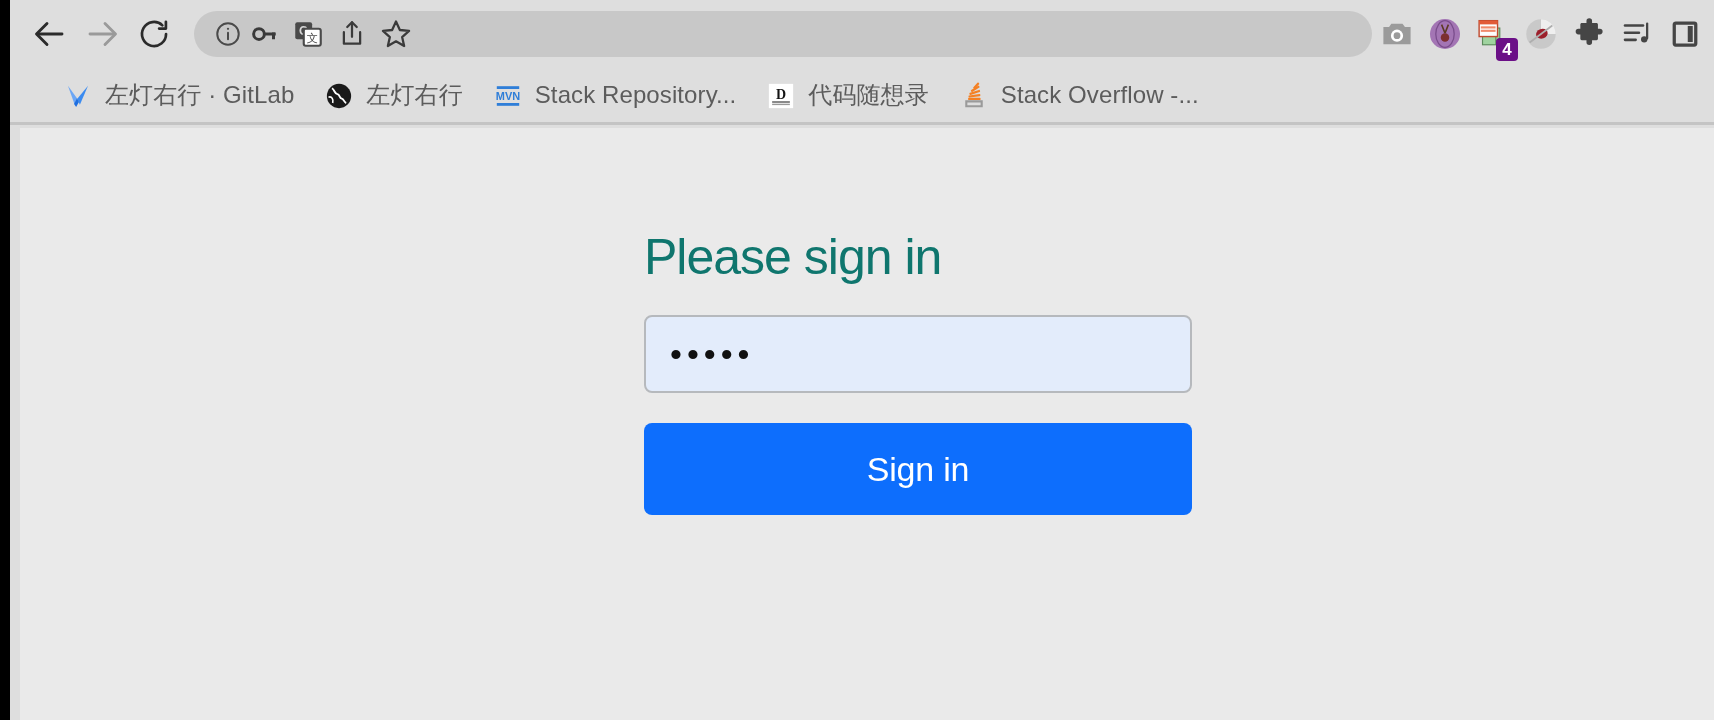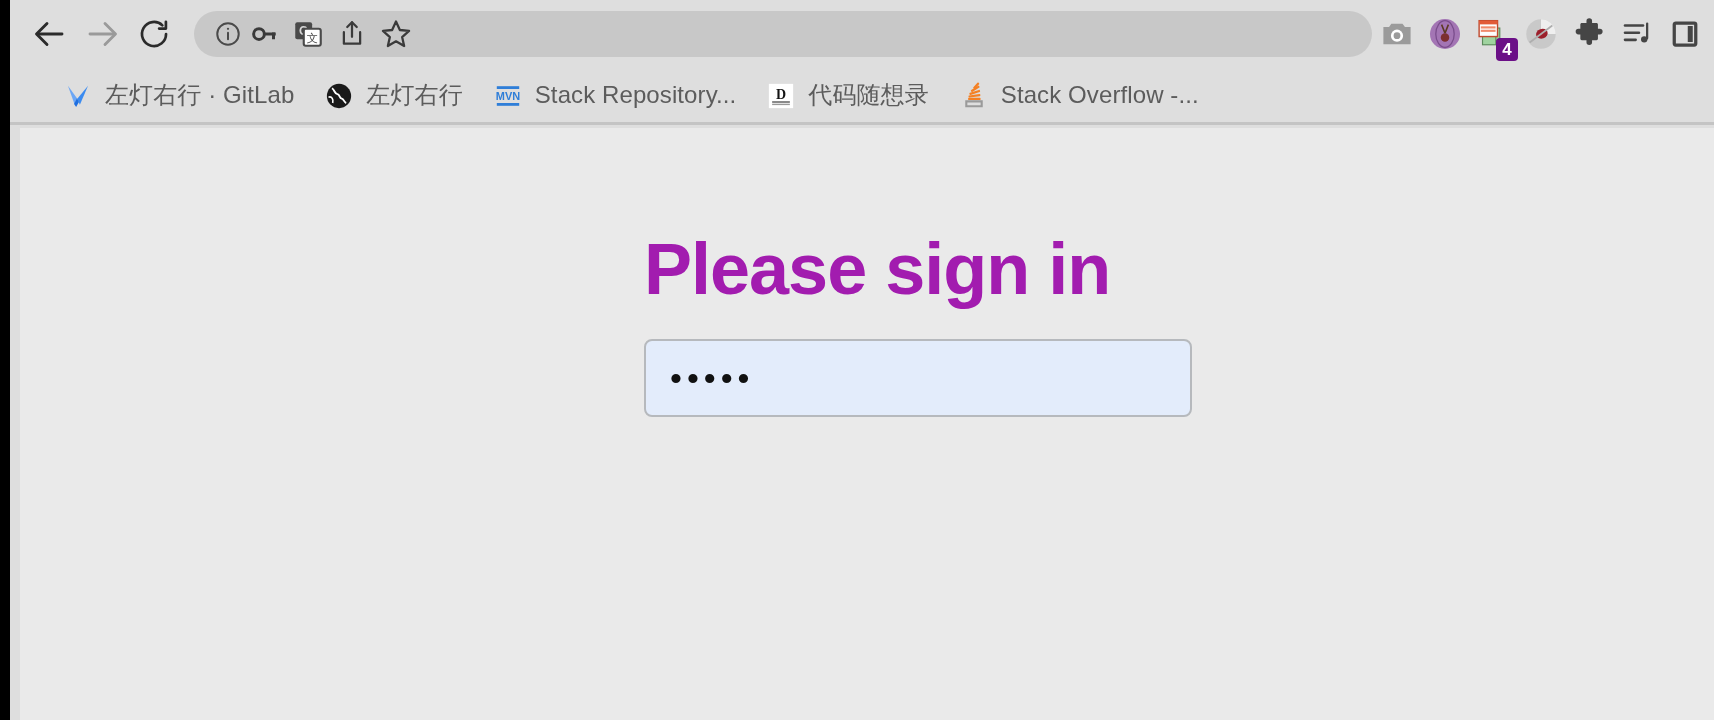--- a/index.html
+++ b/index.html
@@ -128,23 +128,23 @@
     overflow:hidden;
   }
 
   #login-form {
     position:absolute;
     left:624px;
     top:102px;
     width:548px;
   }
   #page-title {
-    font-size:72px;
-    font-weight:bold;
-    color:#a21caf;
+    font-size:50px;
+    font-weight:normal;
+    color:#0f766e;
     letter-spacing:-1px;
     line-height:1.1;
     margin-bottom:30px;
   }
   .field {
     width:548px;
     height:78px;
     border:2px solid #b6b9bd;
     border-radius:8px;
     display:flex;
@@ -399,20 +399,21 @@
 
     <div id="viewport">
 
       <div id="login-form">
 
         <div id="page-title">Please sign in</div>
 
 
         <div class="field" id="password-field" title="Password">•••••</div>
 
+        <div id="signin-button">Sign in</div>
 
       </div>
 
 
     </div>
 
   </div>
 </div>
 
 </body></html>

